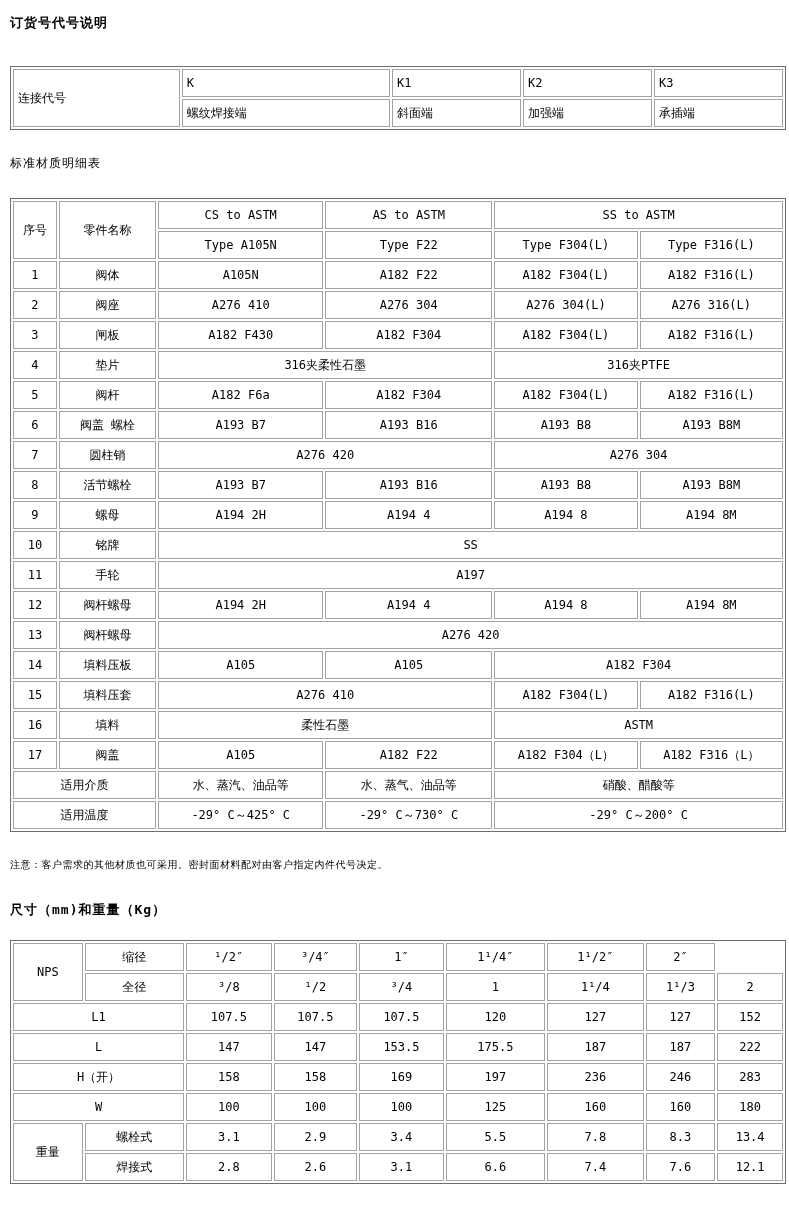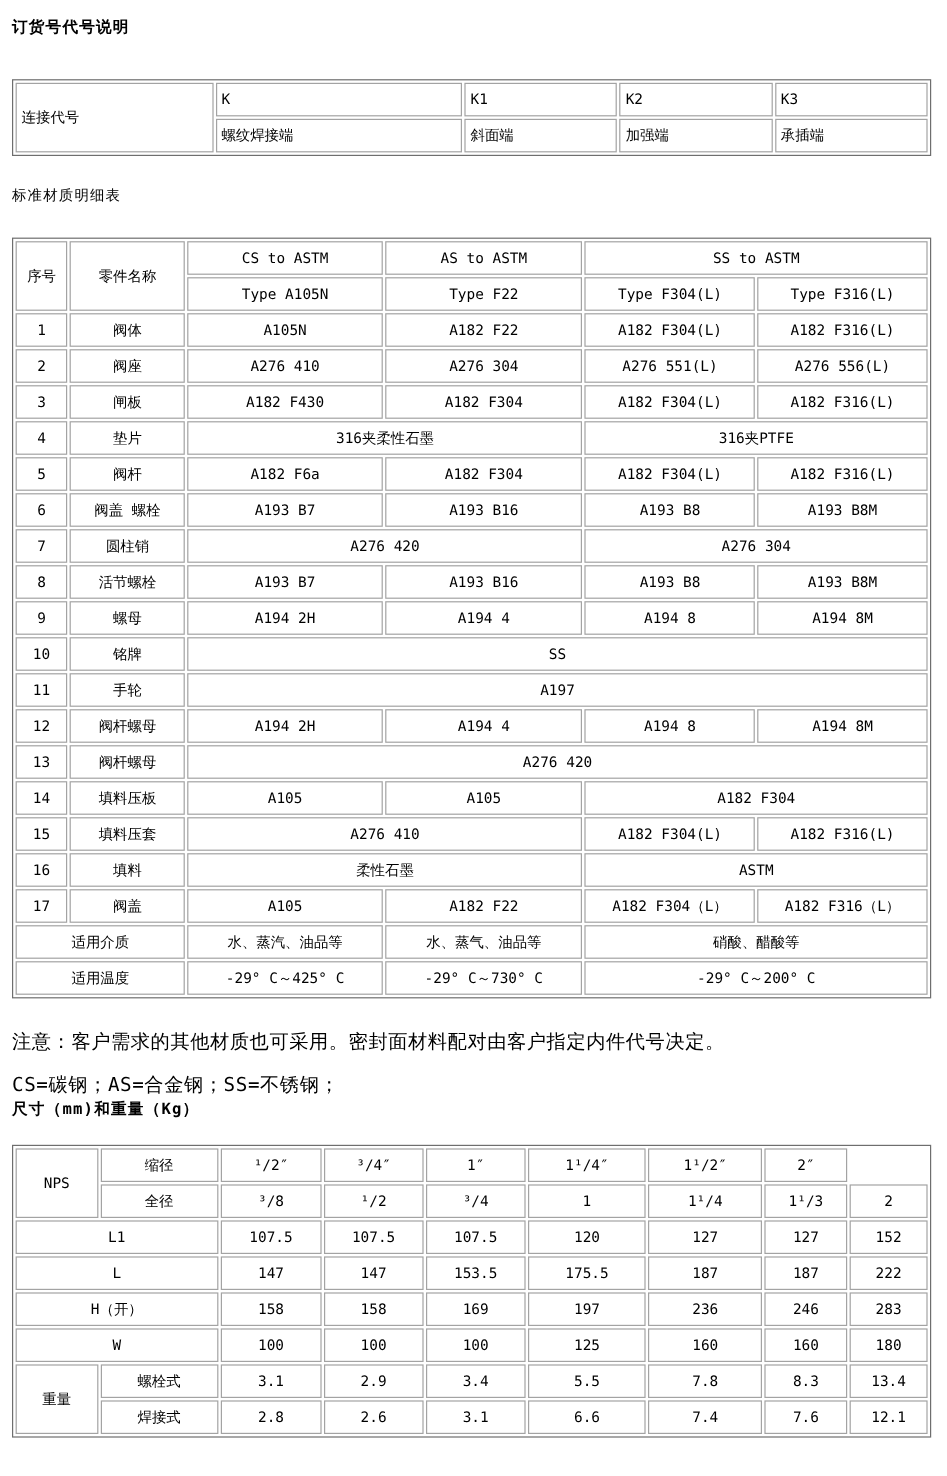--- a/index.html
+++ b/index.html
@@ -4,33 +4,33 @@
 <style>
   html, body {
     margin: 0;
     padding: 0;
     background: #ffffff;
     color: #000000;
     font-family: "DejaVu Sans Mono", "DejaVu Sans", "Liberation Sans", monospace, sans-serif;
     font-size: 12px;
   }
   body { width: 789px; min-height: 1230px; }
-  .content { padding-left: 10px; padding-right: 13px; }
+  .content { padding-left: 10px; padding-right: 3px; }
 
   .sec-title {
     font-weight: bold;
     font-size: 13px;
     letter-spacing: 1px;
   }
   .sec-title.normal { font-weight: normal; font-size: 12px; letter-spacing: 1px; }
   .t1 { margin-top: 14px; }
   .t2 { margin-top: 25px; }
-  .t3 { }
-
-  .note-line { margin-top: 15px; font-size: 16px; letter-spacing: 0.5px; }
+  .t3 { margin-top: 29px; }
+
+  .note-line { margin-top: 15px; font-size: 10px; letter-spacing: 0.5px; }
   .note-first { margin-top: 26px; }
 
   table.grid {
     border-collapse: separate;
     border-spacing: 2px;
     border: 1px solid #6e6e6e;
     table-layout: fixed;
     empty-cells: show;
   }
   .m-t1 { margin-top: 34px; }
@@ -113,22 +113,22 @@
           <td>A105N</td>
           <td>A182 F22</td>
           <td>A182 F304(L)</td>
           <td>A182 F316(L)</td>
         </tr>
         <tr>
           <td>2</td>
           <td>阀座</td>
           <td>A276 410</td>
           <td>A276 304</td>
-          <td>A276 551(L)</td>
-          <td>A276 556(L)</td>
+          <td>A276 304(L)</td>
+          <td>A276 316(L)</td>
         </tr>
         <tr>
           <td>3</td>
           <td>闸板</td>
           <td>A182 F430</td>
           <td>A182 F304</td>
           <td>A182 F304(L)</td>
           <td>A182 F316(L)</td>
         </tr>
         <tr>
@@ -235,21 +235,20 @@
         <tr>
           <td colspan="2">适用温度</td>
           <td>-29° C～425° C</td>
           <td>-29° C～730° C</td>
           <td colspan="2">-29° C～200° C</td>
         </tr>
       </tbody>
   </table>
 
   <div class="note-line note-first">注意：客户需求的其他材质也可采用。密封面材料配对由客户指定内件代号决定。</div>
-  <div class="note-line">CS=碳钢；AS=合金钢；SS=不锈钢；</div>
 
   <div class="sec-title t3">尺寸（mm)和重量（Kg）</div>
 
   <table class="grid m-t3">
     <colgroup>
       <col style="width:70px">
         <col style="width:100px">
         <col style="width:86px">
         <col style="width:84px">
         <col style="width:85px">

